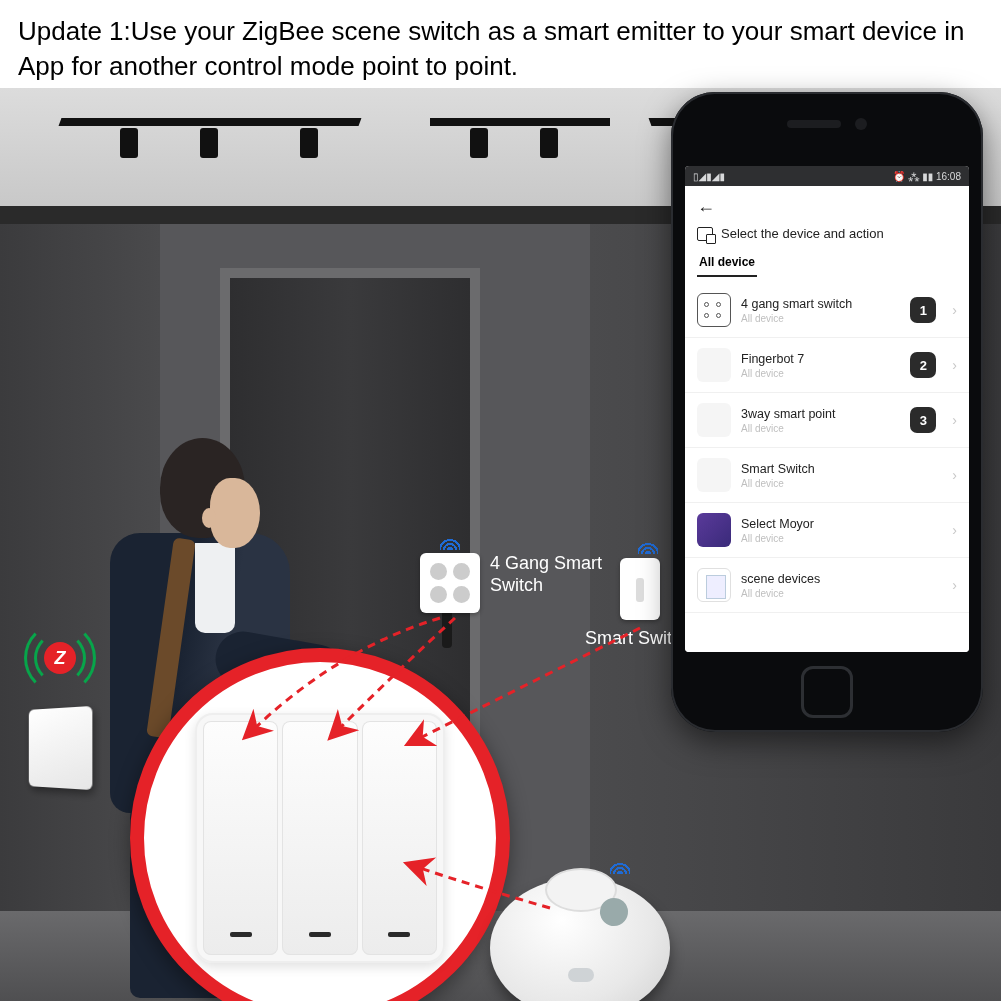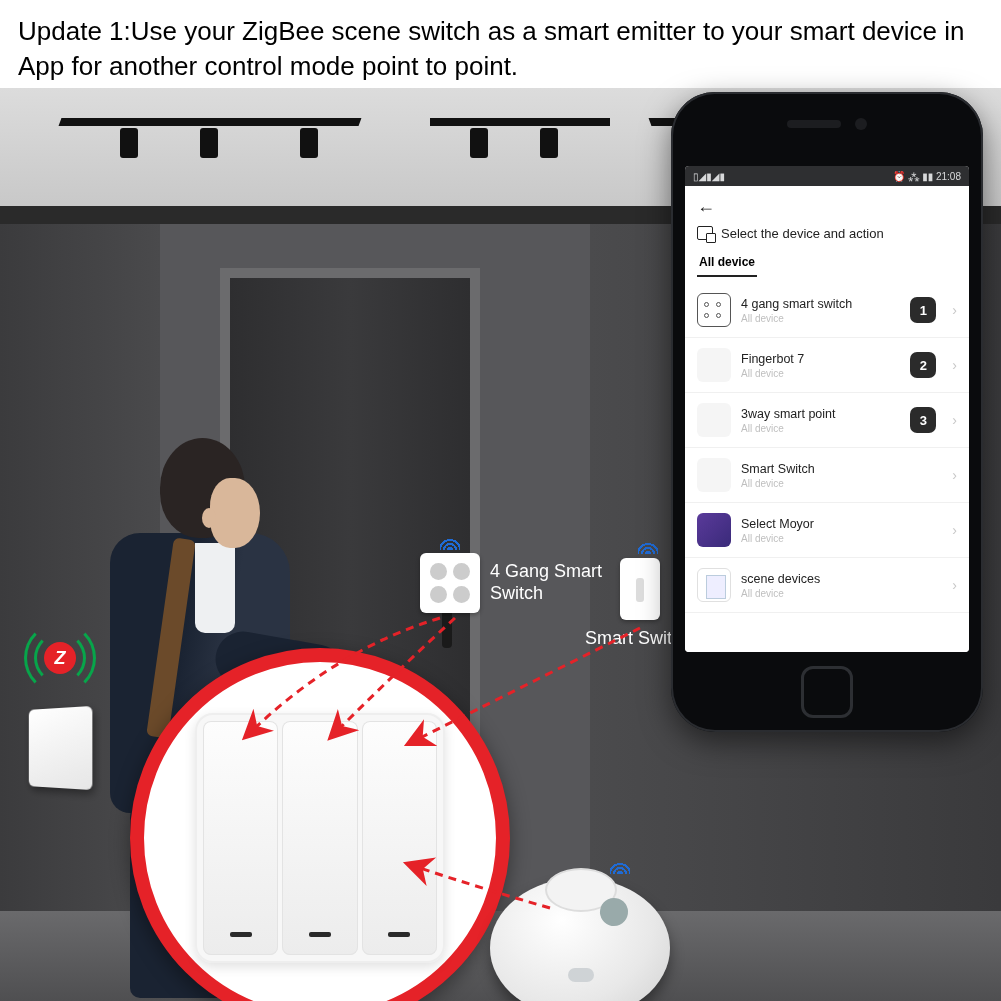--- a/index.html
+++ b/index.html
@@ -243,21 +243,21 @@
   .statusbar {
     height:20px; background:#2e2f31; color:#d8d9da; font-size:10px;
     display:flex; justify-content:space-between; align-items:center; padding:0 8px;
   }
   .app-header {
     background:#fff; padding:10px 12px 6px 12px;
   }
   .back-row { height:20px; }
   .back-arrow { font-size:18px; color:#222;}
   .select-row {
-    display:flex; align-items:flex-start; gap:8px; margin-top:10px; font-size:13px; color:#222;
+    display:flex; align-items:flex-end; gap:8px; margin-top:10px; font-size:13px; color:#222;
   }
   .select-icon {
     width:16px; height:14px; border:1.5px solid #222; border-radius:2px; position:relative;
   }
   .select-icon::after{content:""; position:absolute; right:-4px; bottom:-4px; width:8px; height:8px; border:1.5px solid #222; background:#fff; border-radius:1px;}
   .tab-row { margin-top:10px; font-size:12px; font-weight:600;}
   .tab {
     display:inline-block; padding:4px 2px 6px 2px; border-bottom:2px solid #222;
   }
   .device-list {
@@ -334,21 +334,21 @@
     <div class="legs"></div>
   </div>
 
   <div class="wifi-mini" style="left:440px; top:442px;"></div>
   <div class="four-gang">
     <span></span>
       <span></span>
       <span></span>
       <span></span>
   </div>
-  <div class="four-gang-label" style="white-space:pre;margin-top:8px;">4 Gang Smart
+  <div class="four-gang-label" style="white-space:pre;">4 Gang Smart
 Switch</div>
 
   <div class="wifi-mini" style="left:638px; top:446px;"></div>
   <div class="smart-switch"></div>
   <div class="smart-switch-label">Smart Switch</div>
 
   <div class="big-circle">
     <div class="three-gang">
       <div class="gang-btn"></div>
       <div class="gang-btn"></div>
@@ -379,21 +379,21 @@
   </svg>
 
   <div class="phone">
     <div class="phone-top">
       <span class="speaker"></span><span class="cam"></span>
     </div>
     <div class="home-btn"></div>
     <div class="screen">
       <div class="statusbar">
         <span>▯◢▮◢▮</span>
-        <span>⏰ ⁂ ▮▮ 21:08</span>
+        <span>⏰ ⁂ ▮▮ 16:08</span>
       </div>
       <div class="app-header">
         <div class="back-row">
           <span class="back-arrow">←</span>
         </div>
         <div class="select-row">
           <span class="select-icon"></span>
           <span>Select the device and action</span>
         </div>
         <div class="tab-row">

